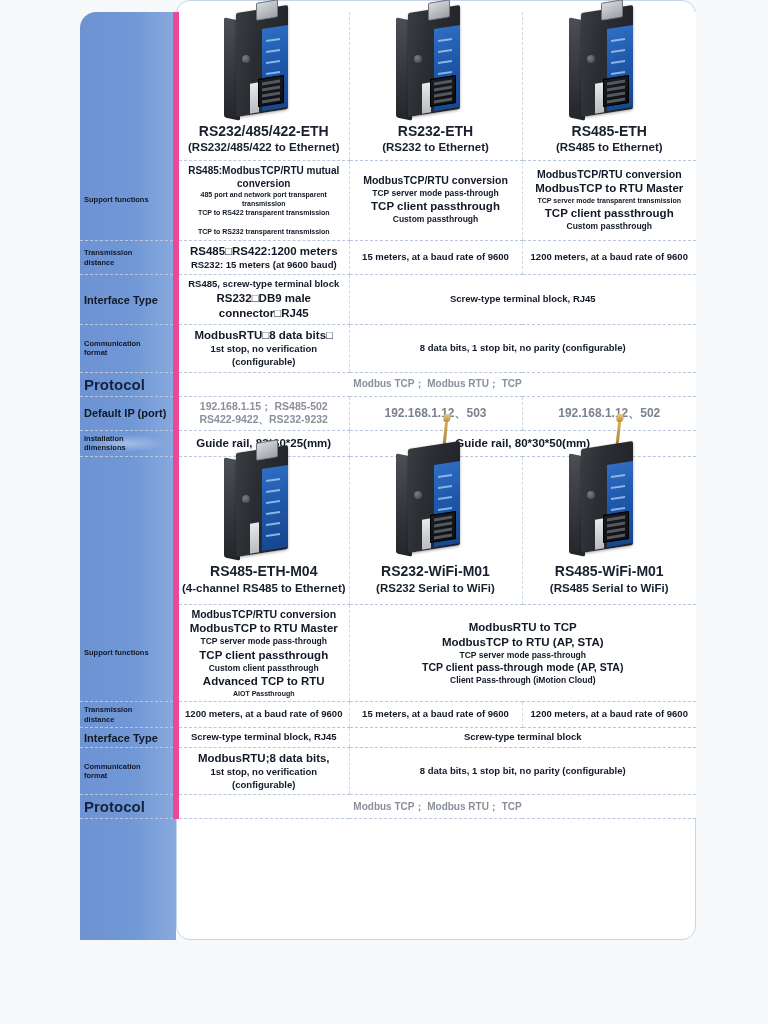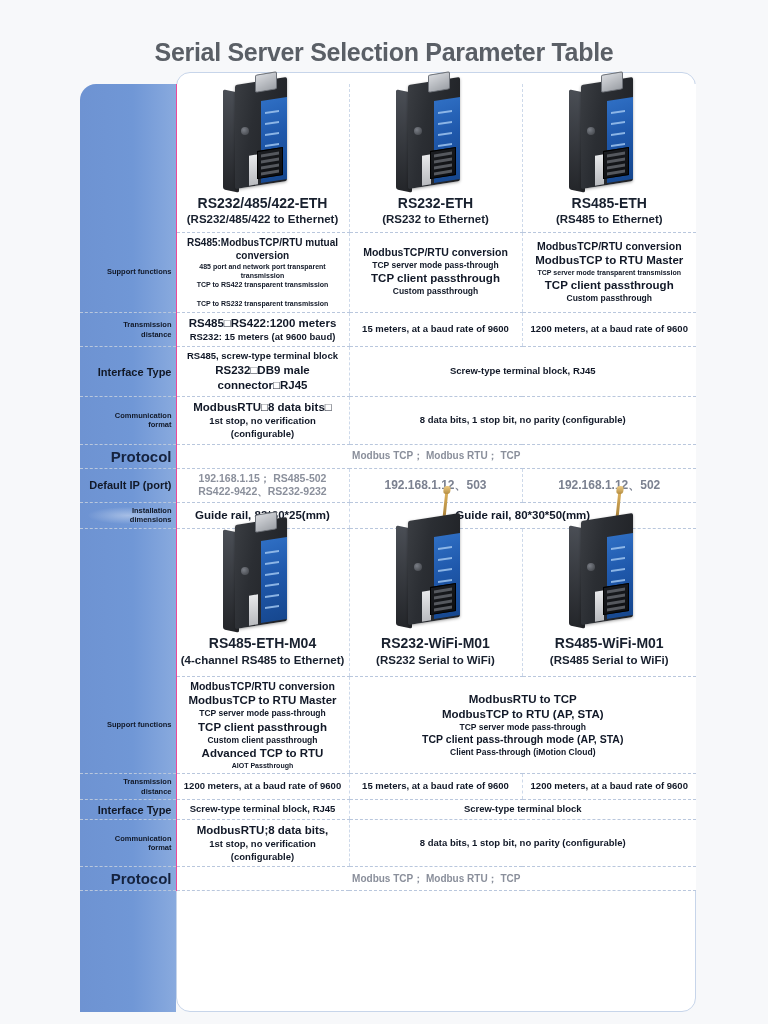--- a/index.html
+++ b/index.html
@@ -60,25 +60,25 @@
     table-layout: fixed;
     z-index: 3;
   }
   table.spec td {
     border-bottom: 1px dashed #b9c7dd;
     vertical-align: middle;
     padding: 3px 4px;
   }
   td.lbl {
     width: 96px;
-    text-align: right;
+    text-align: left;
     color: #111827;
     font-weight: bold;
     background: transparent;
-    border-right: 1px solid #ec4899;
+    border-right: 6px solid #ec4899;
     position: relative;
   }
   td.lbl.small { font-size: 7.5px; line-height: 1.25; font-weight: bold; }
   td.lbl.med   { font-size: 11px; }
   td.lbl.big   { font-size: 15px; color: #15233f; }
   td.lbl .glow {
     position:absolute; left:8px; right:8px; top:4px; bottom:4px;
     background: radial-gradient(ellipse at center, rgba(255,255,255,.38) 0%, rgba(255,255,255,0) 72%);
     pointer-events:none;
   }
@@ -156,21 +156,20 @@
   .dev .label-strip{
     position:absolute; left:28px; top:84px; width:9px; height:30px;
     background: linear-gradient(180deg,#e8e9eb,#b9bbbf); transform: skewY(-9deg);
   }
 </style>
 </head>
 <body>
 
 <div class="page">
 
-  <div class="page-title">Serial Server Selection Parameter Table</div>
 
   <div class="board">
     <div class="rail"></div>
     <div class="card"></div>
     <table class="spec">
       <tbody id="tbody">
           <tr>
             <td class="lbl" style="border-bottom: none;"></td>
             <td class="val hdr-img w1" style="padding: 6px 2px 4px;">
               <div style="height: 104px; display: flex; align-items: flex-end; justify-content: center;">

